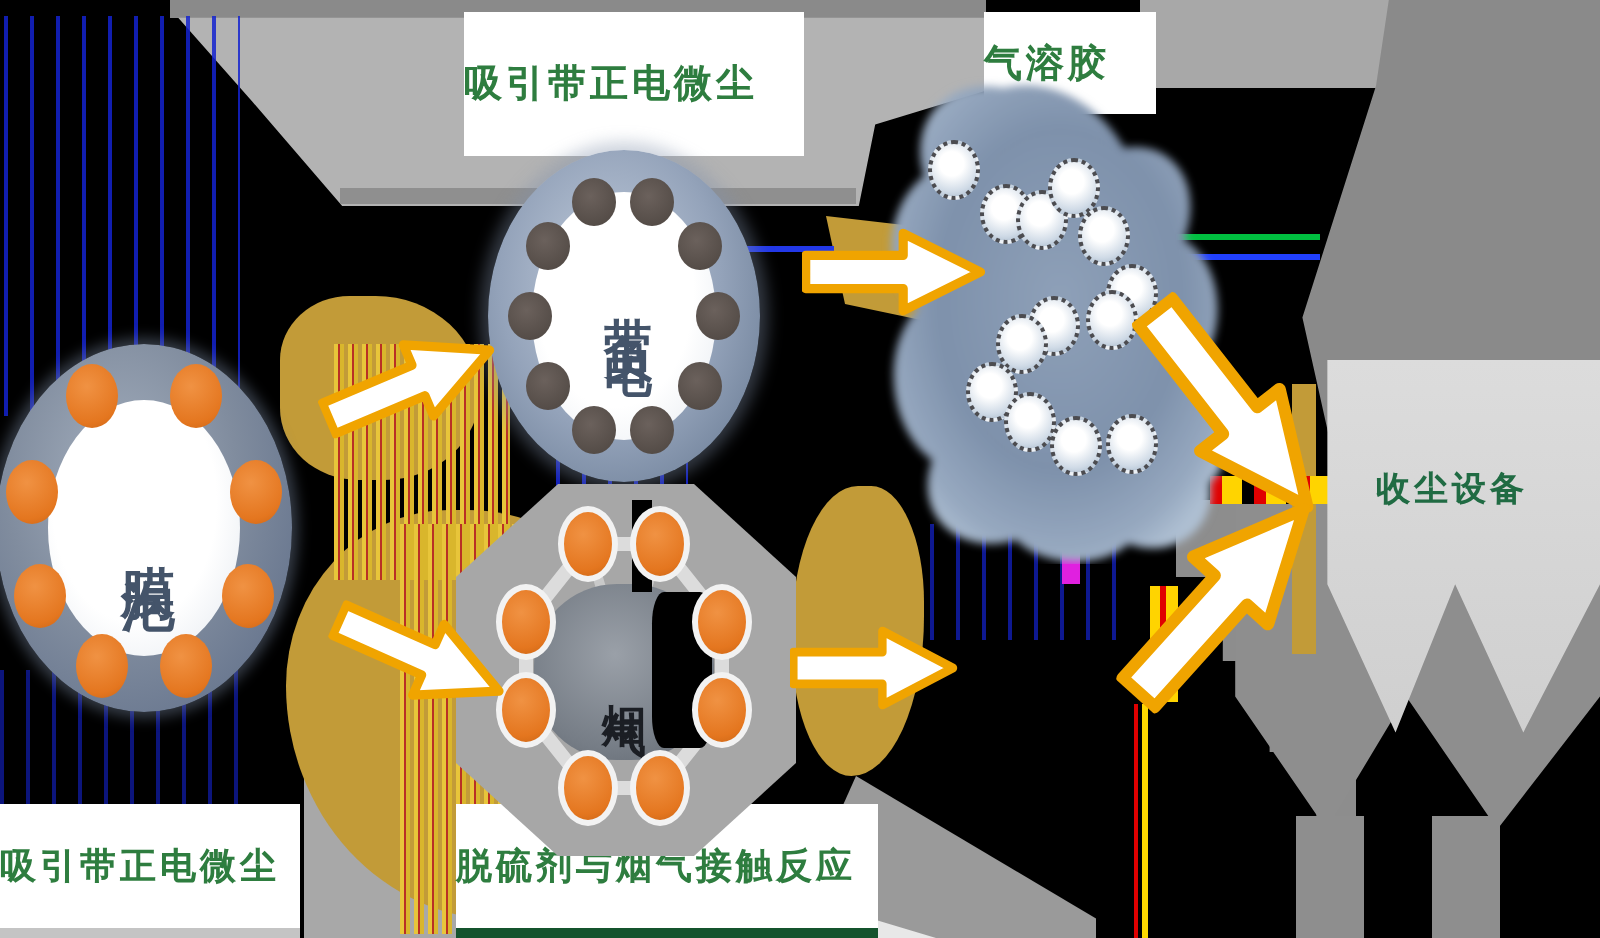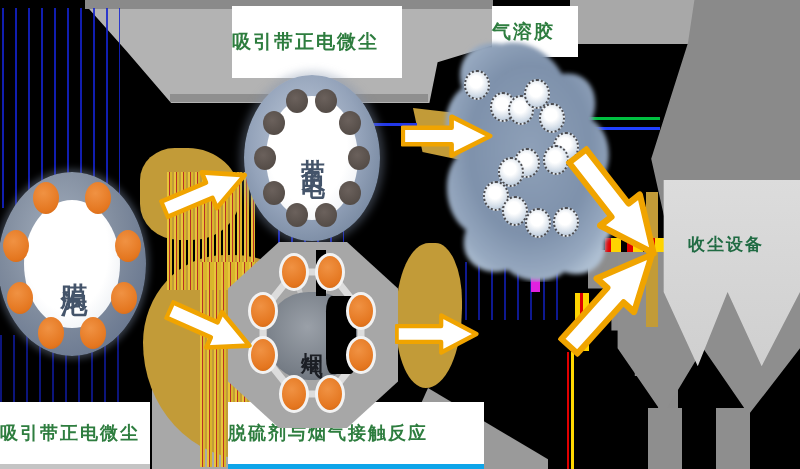--- a/index.html
+++ b/index.html
@@ -106,21 +106,21 @@
 
   <div class="abs box" style="left:232px;top:6px;width:170px;height:72px">
     <div class="cap" style="font-size:19px">吸引带正电微尘</div>
   </div>
   <div class="abs box" style="left:492px;top:6px;width:86px;height:51px">
     <div class="cap" style="font-size:19px">气溶胶</div>
   </div>
   <div class="abs box" style="left:0;top:402px;width:150px;height:67px;border-bottom:5px solid #c4c4c4;box-sizing:border-box">
     <div class="cap" style="font-size:18px">吸引带正电微尘</div>
   </div>
-  <div class="abs box" style="left:228px;top:402px;width:256px;height:67px;border-bottom:5px solid #0ea5e9;box-sizing:border-box">
+  <div class="abs box" style="left:228px;top:402px;width:211px;height:67px;border-bottom:5px solid #14532d;box-sizing:border-box">
     <div class="cap" style="font-size:18px">脱硫剂与烟气接触反应</div>
   </div>
 
   <svg class="abs" style="left:432px;top:32px" width="190" height="250" viewBox="0 0 190 250">
     <defs>
       <radialGradient id="aeroGrad" cx="50%" cy="45%" r="60%">
         <stop offset="0%" stop-color="#8ea0b8"></stop>
           <stop offset="60%" stop-color="#7e91ab"></stop>
         <stop offset="88%" stop-color="#97a9c0"></stop>
           <stop offset="100%" stop-color="#aebfd2"></stop>

